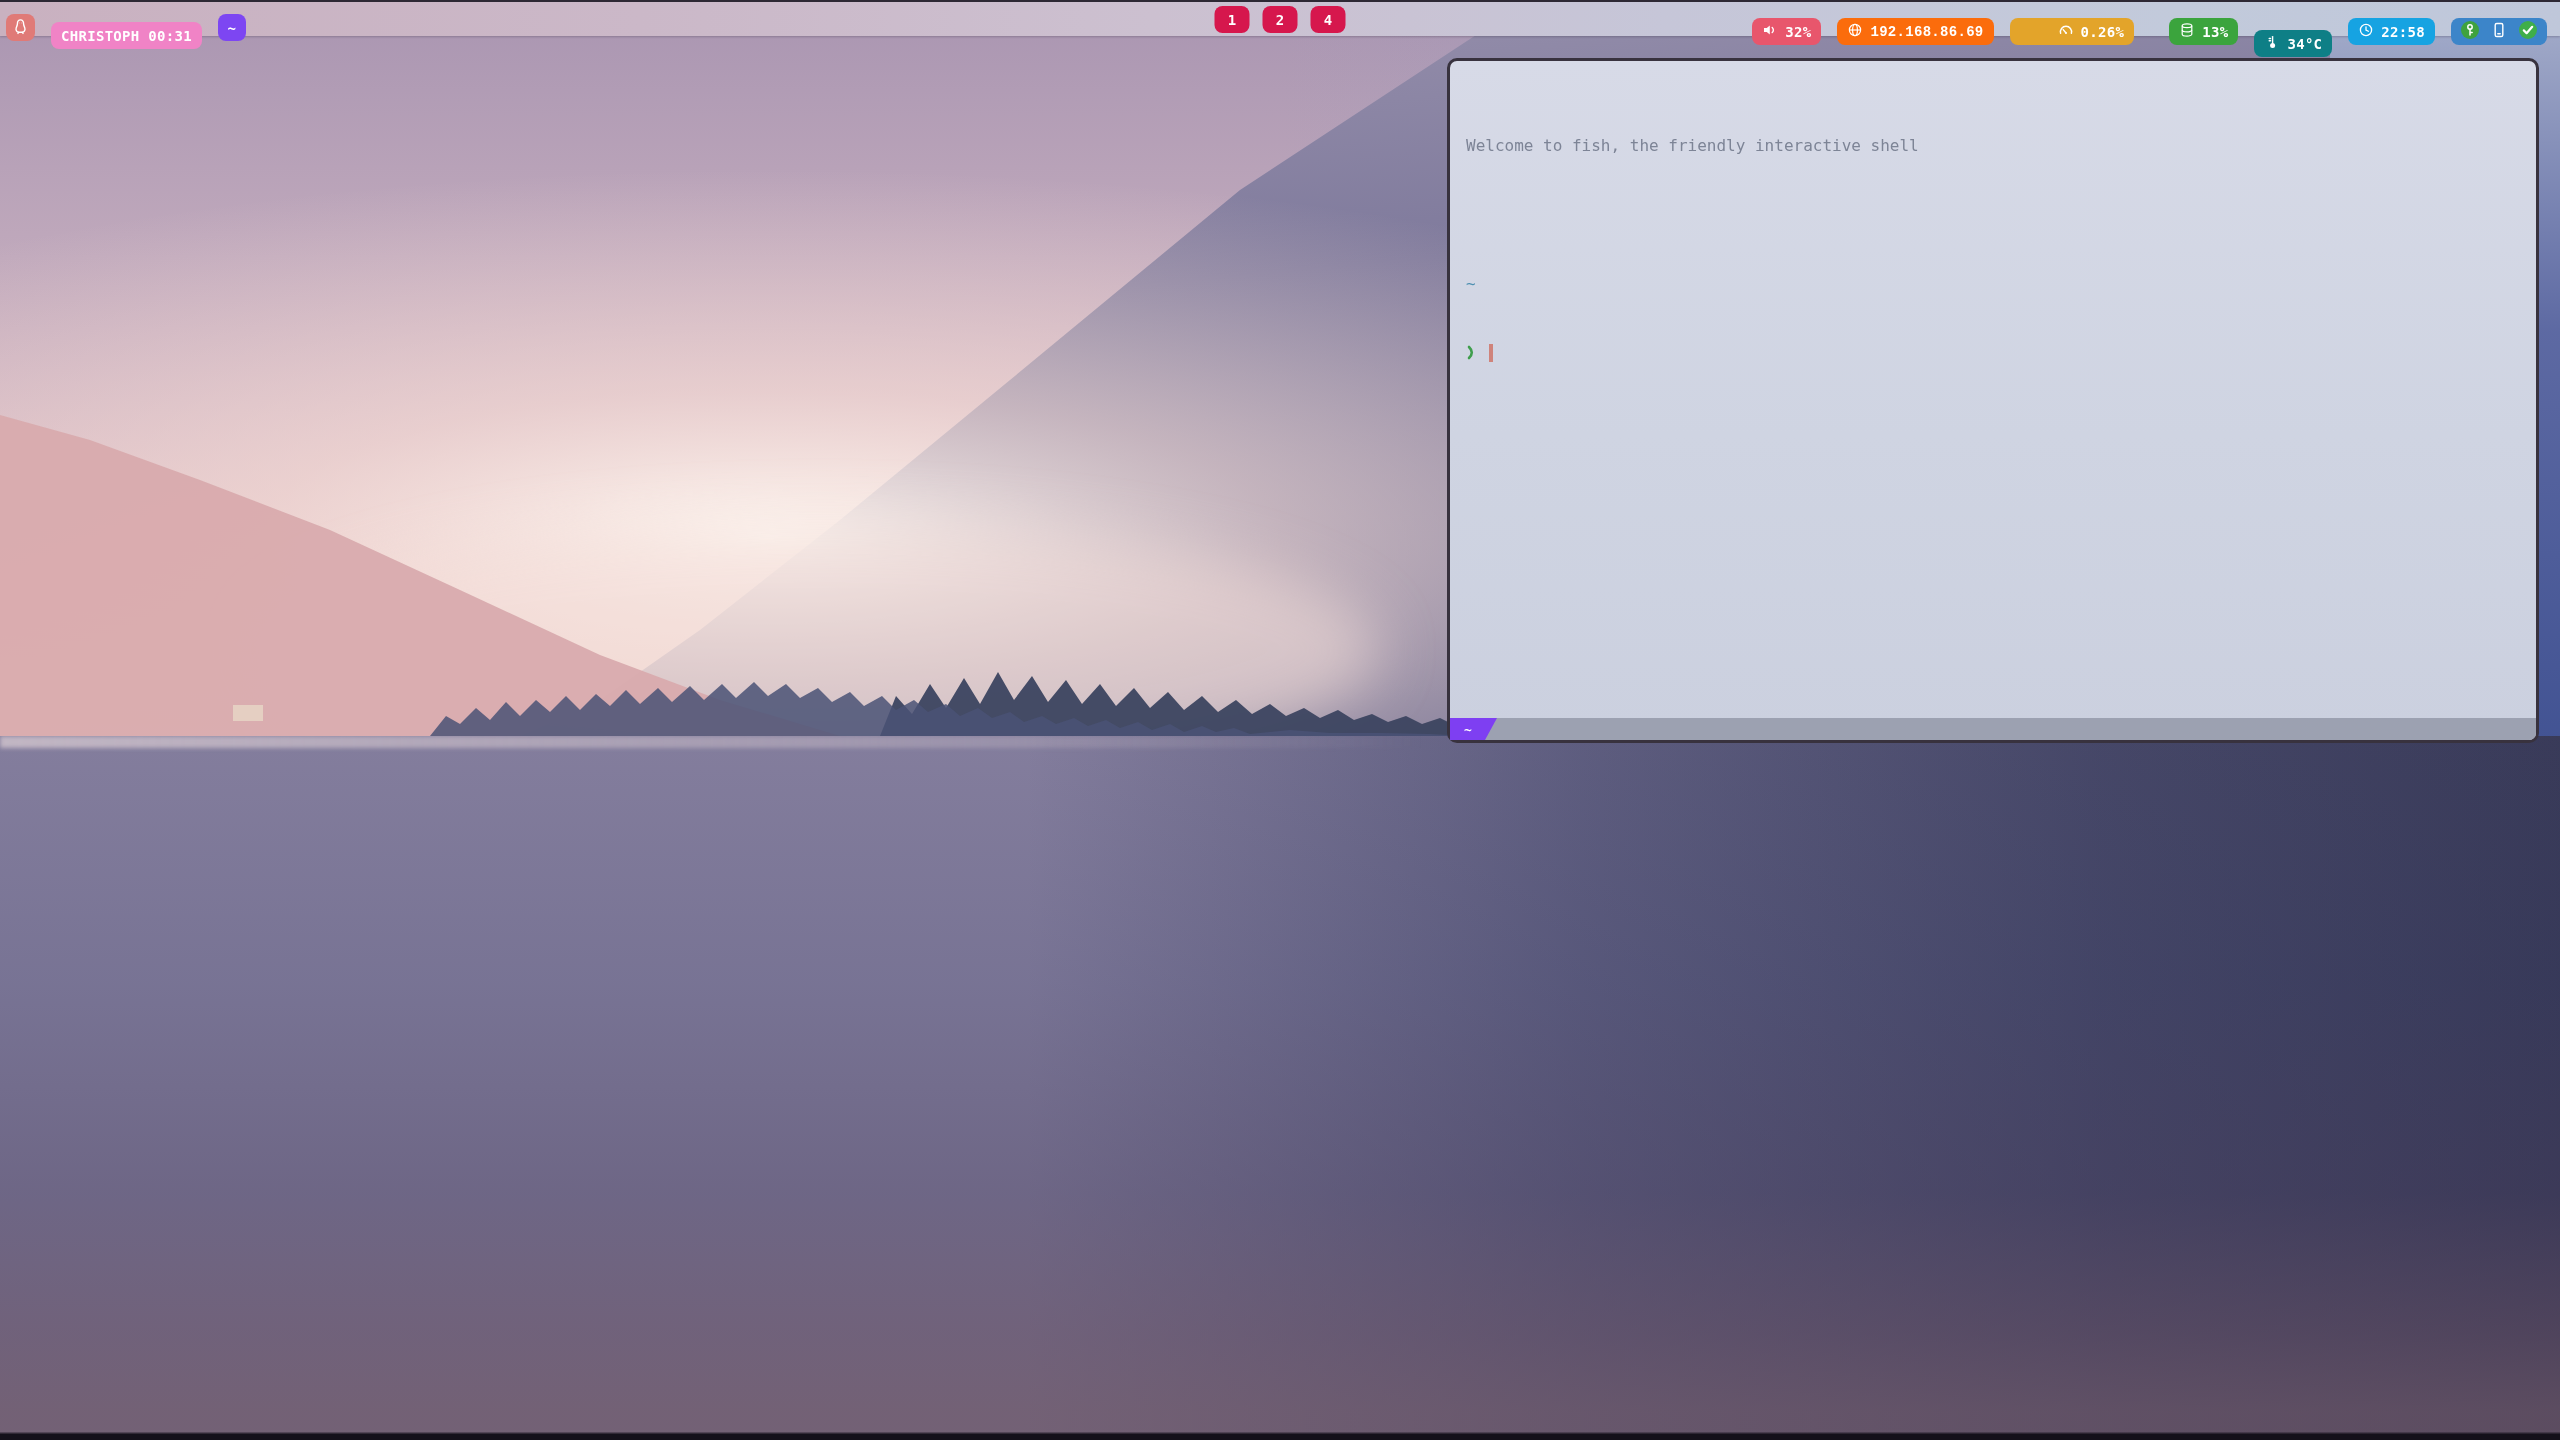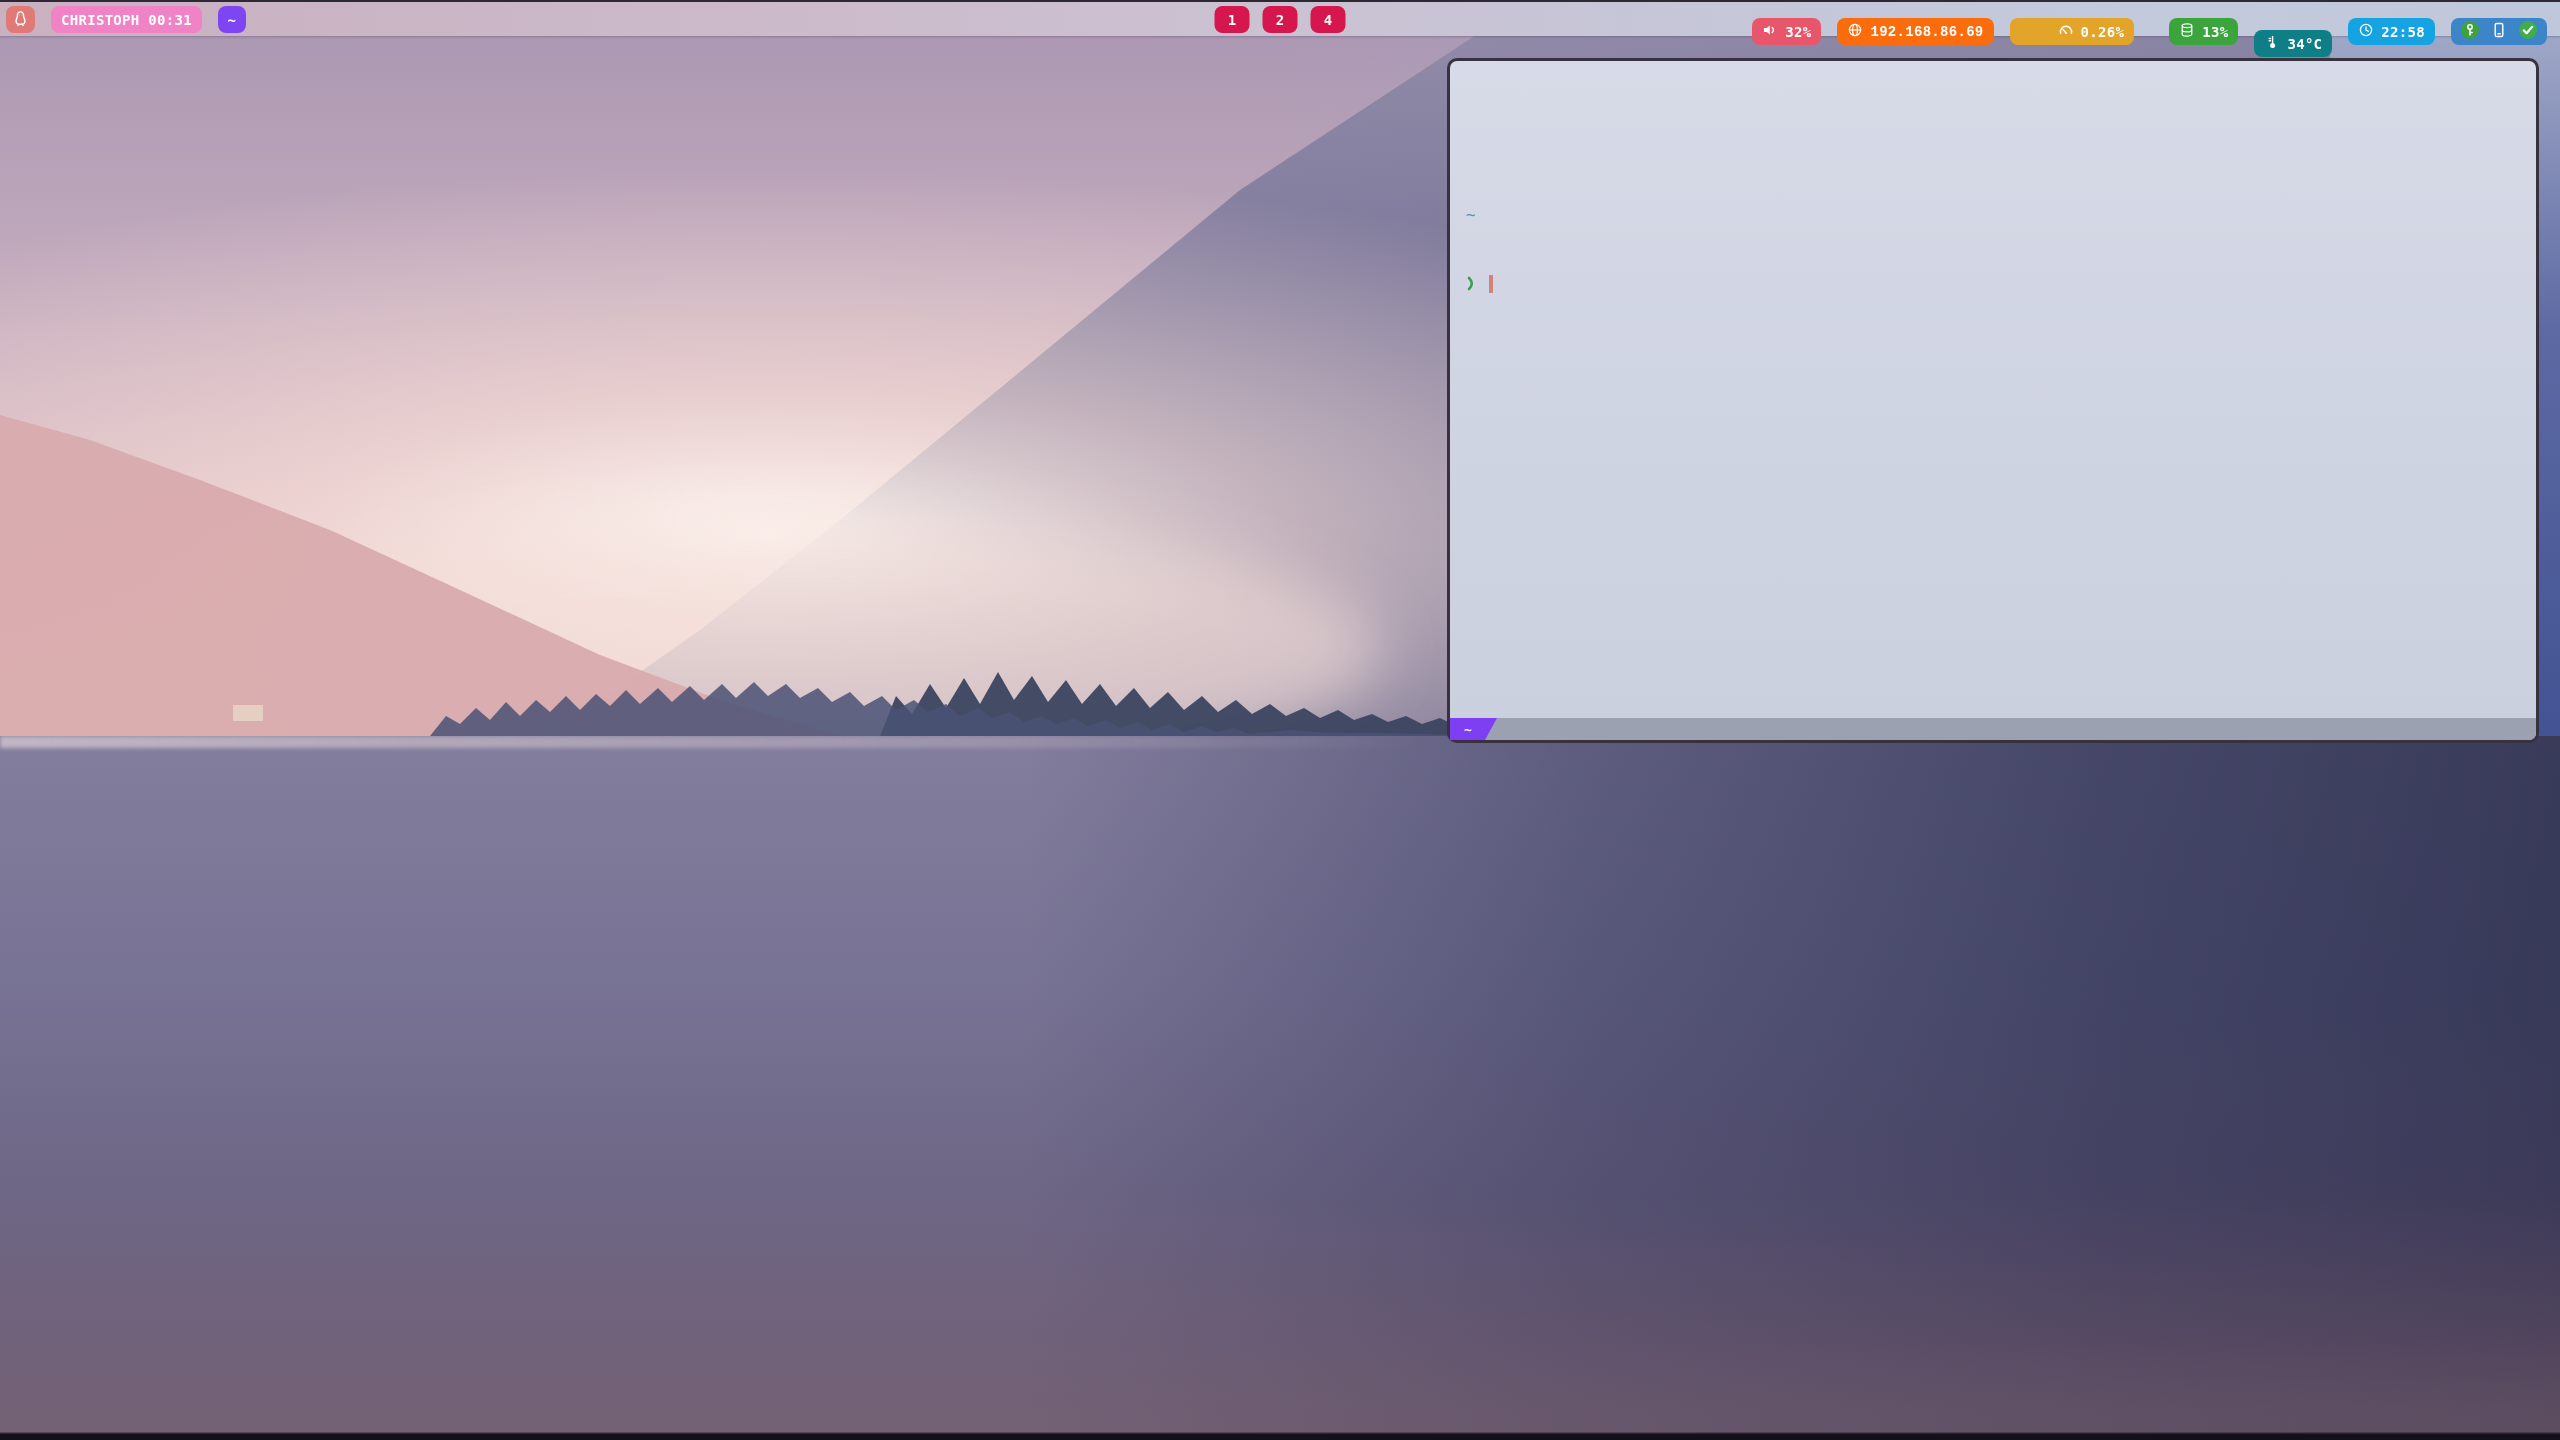--- a/index.html
+++ b/index.html
@@ -28,21 +28,21 @@
     background:linear-gradient(90deg,#c9b1c0 0%,#cbb8c8 25%,#ccc0d0 45%,#c6c6d8 65%,#c2cadb 85%,#bfc7da 100%);
     box-shadow:0 1px 2px rgba(40,30,50,.25);
     display:flex; align-items:center; }
   .bar-left  { position:absolute; left:6px;  top:4px; display:flex; gap:16px; align-items:center; }
   .bar-center{ position:absolute; left:50%; top:4px; transform:translateX(-50%); display:flex; gap:13px; }
   .bar-right { position:absolute; right:13px; top:4px; display:flex; gap:16px; align-items:center; }
   .badge { height:27px; border-radius:8px; display:inline-flex; align-items:center; justify-content:center;
     gap:7px; padding:0 10px; color:#fff; font-weight:bold; font-size:14px; letter-spacing:.3px; }
   .badge svg { flex:0 0 auto; }
   .b-logo { background:#e07a77; width:29px; padding:0; }
-  .b-user { background:#f083c6; }
+  .b-user { background:#f083c6;margin-top:16px; }
   .b-dir  { background:#7d46f2; width:28px; padding:0; }
   .b-ws   { background:#d6174d; width:35px; padding:0; cursor:default; }
   .b-vol  { background:#e8566c; }
   .b-ip   { background:#fb6c0c;font-family:Liberation Mono, monospace; }
   .b-cpu  { background:#e3a42a;padding-left:48px; }
   .b-mem  { background:#3ba43d;margin-left:19px; }
   .b-temp { background:#0e7f86;margin-top:24px; }
   .b-clock{ background:#16a3e2;text-align:right; }
   .b-tray { background:#3c85c9; gap:10px; padding:0 9px; }
 
@@ -241,20 +241,21 @@
             <circle cx="10" cy="10" r="9" fill="#3fae4a"></circle>
             <path d="M5.8,10.4 L8.6,13.2 L14.2,6.8" fill="none" stroke="#fff" stroke-width="2.2" stroke-linecap="round" stroke-linejoin="round"></path>
           </svg>
         </span>
       </div>
     </div>
   </div>
 
   <div class="terminal">
     <div class="term-body">
+      <div class="tline">Welcome to fish, the friendly interactive shell</div>
       <div class="tline"></div>
       <div class="tline t-path">~</div>
       <div class="tline prompt-line">
         <span class="chev" aria-label="❯">
           <svg width="12" height="17" viewBox="0 0 12 17" fill="none" stroke="#3f9e4d" stroke-width="2.6" stroke-linecap="round">
             <path d="M3,3 Q8.6,8.5 3,14"></path>
           </svg>
         </span>
         <span class="cursor"></span>
       </div>

